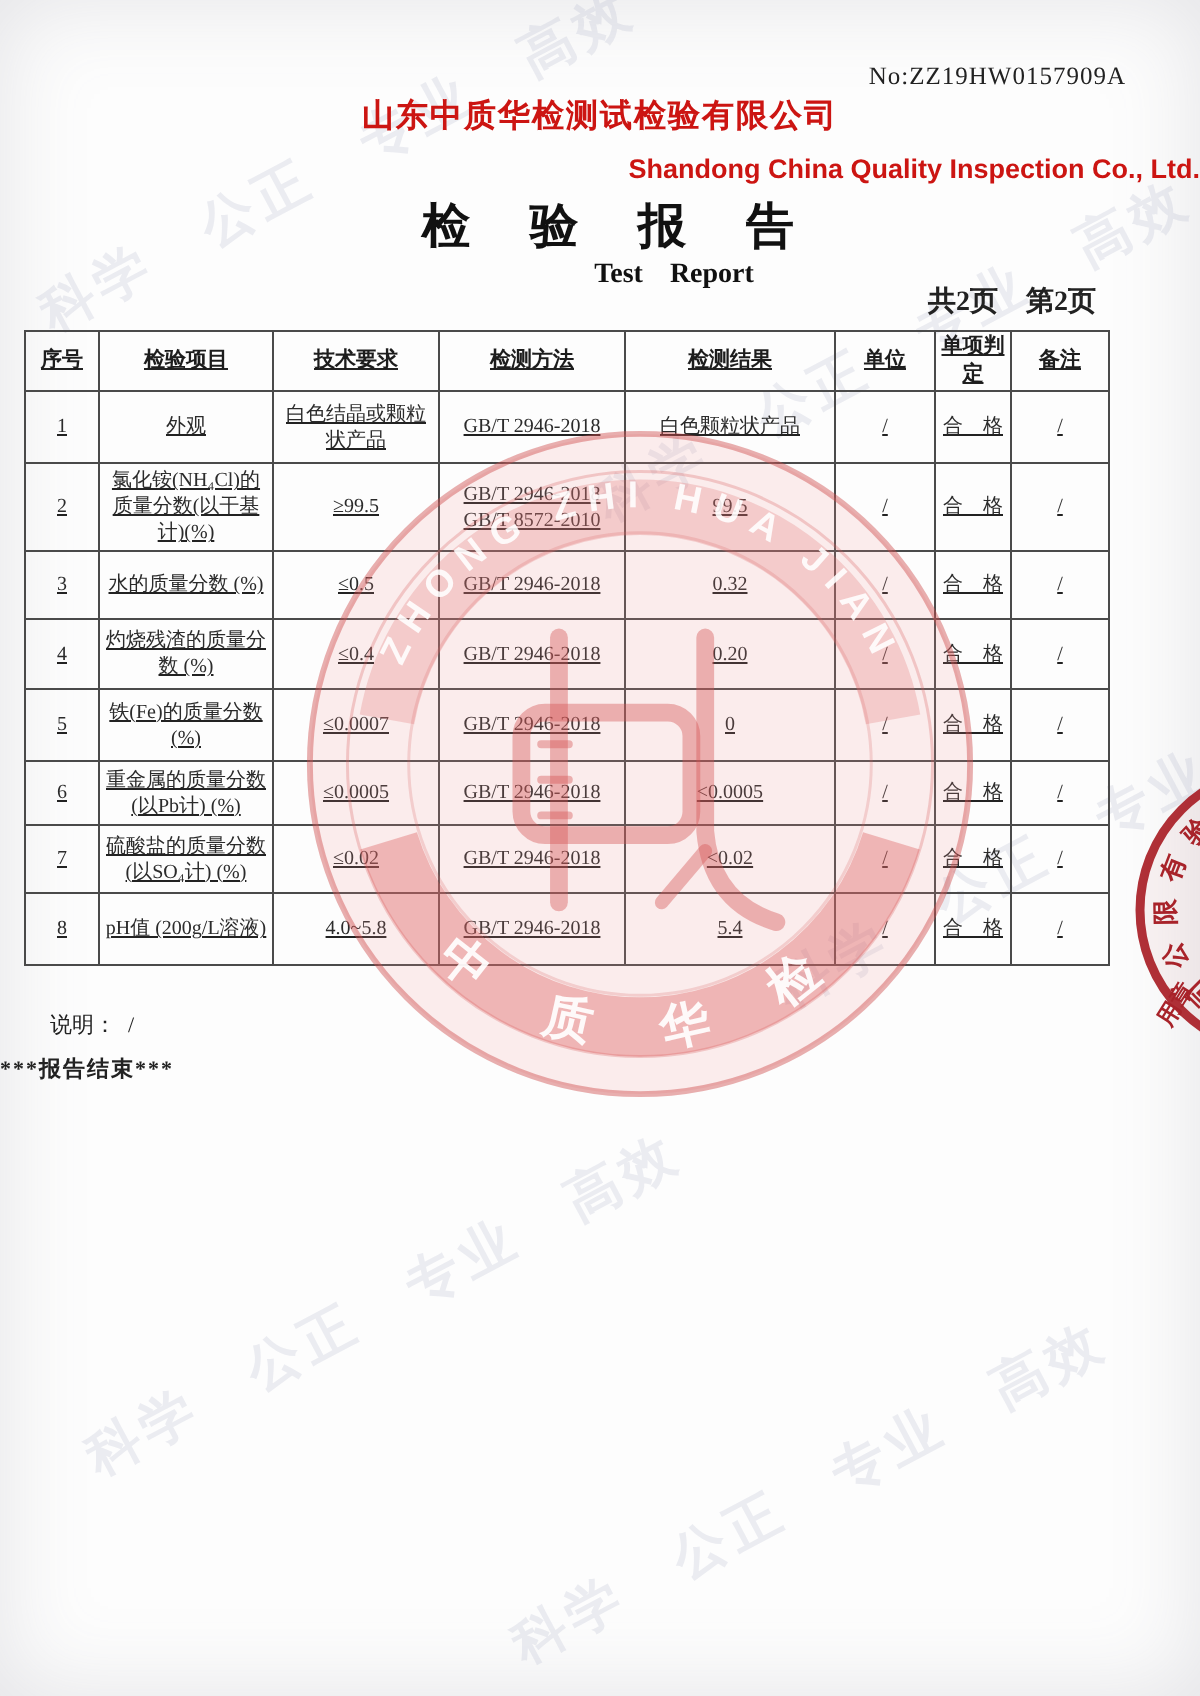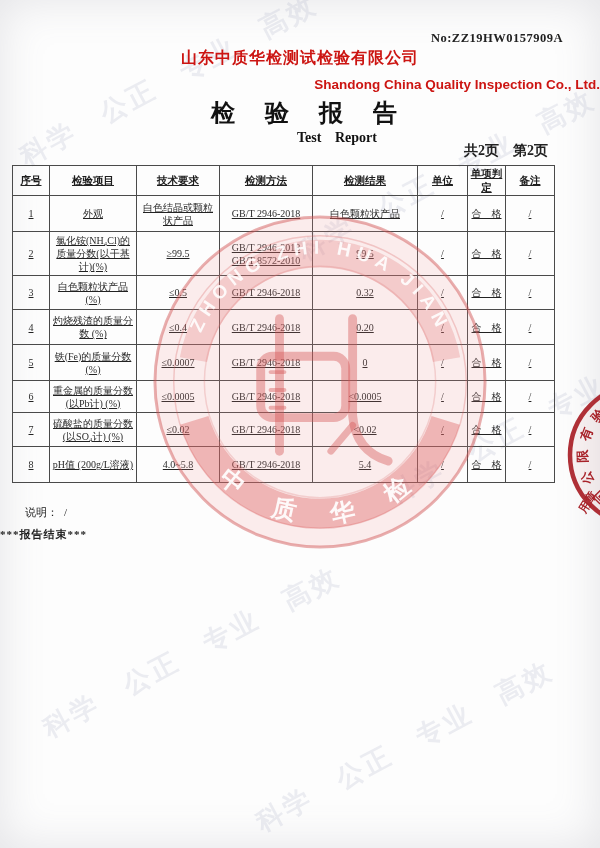--- a/index.html
+++ b/index.html
@@ -16,21 +16,21 @@
     color:rgba(148,156,182,0.17);
     transform:rotate(-28deg); transform-origin:left center;
     font-family:"Liberation Sans",sans-serif; z-index:1;
   }
   .wm1 { left:22px;  top:140px; }
   .wm2 { left:300px; top:235px; }
   .wm3 { left:390px; top:478px; }
   .wm4 { left:45px;  top:712px; }
   .wm5 { left:258px; top:806px; }
   
-  .doc-no { position:absolute; top:31px; right:37px; font-size:12.5px; font-weight:bold; letter-spacing:0.5px; z-index:2; }
+  .doc-no { position:absolute; top:31px; right:37px; font-size:12.5px; font-weight:normal; letter-spacing:0.5px; z-index:2; }
   .company-cn { position:absolute; top:48px; left:0; width:100%; text-align:center;
     color:#cc1512; font-size:16px; font-weight:bold; letter-spacing:1px; z-index:2; }
   .company-en { position:absolute; top:77px; left:0; width:100%; text-align:right;
     color:#cc1512; font-size:13.5px; font-weight:bold;
     font-family:"Liberation Sans",sans-serif; z-index:2; }
   .title-cn { position:absolute; top:97px; left:10px; width:100%; text-align:center;
     font-size:24px; font-weight:bold; letter-spacing:12px; color:#111; z-index:2; }
   .title-en { position:absolute; top:130px; left:0; width:100%; text-align:center;
     font-size:14px; font-weight:bold; word-spacing:10px; color:#111; z-index:2;padding-left:37px; }
   .page-info { position:absolute; top:142px; right:52px; font-size:14px; font-weight:bold; z-index:2; }
@@ -124,21 +124,21 @@
         <td>≥99.5</td>
         <td>GB/T 2946-2018
 GB/T 8572-2010</td>
         <td>99.5</td>
         <td>/</td>
         <td>合　格</td>
         <td>/</td>
       </tr>
       <tr>
         <td>3</td>
-        <td>白色颗粒状产品 (%)</td>
+        <td>水的质量分数 (%)</td>
         <td>≤0.5</td>
         <td>GB/T 2946-2018</td>
         <td>0.32</td>
         <td>/</td>
         <td>合　格</td>
         <td>/</td>
       </tr>
       <tr>
         <td>4</td>
         <td>灼烧残渣的质量分数 (%)</td>

